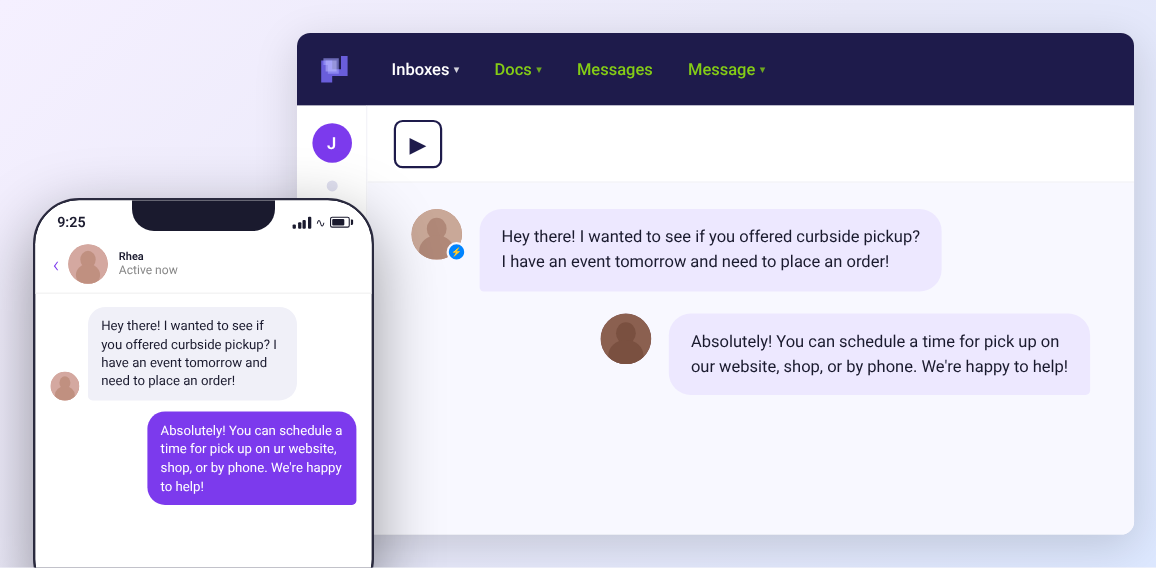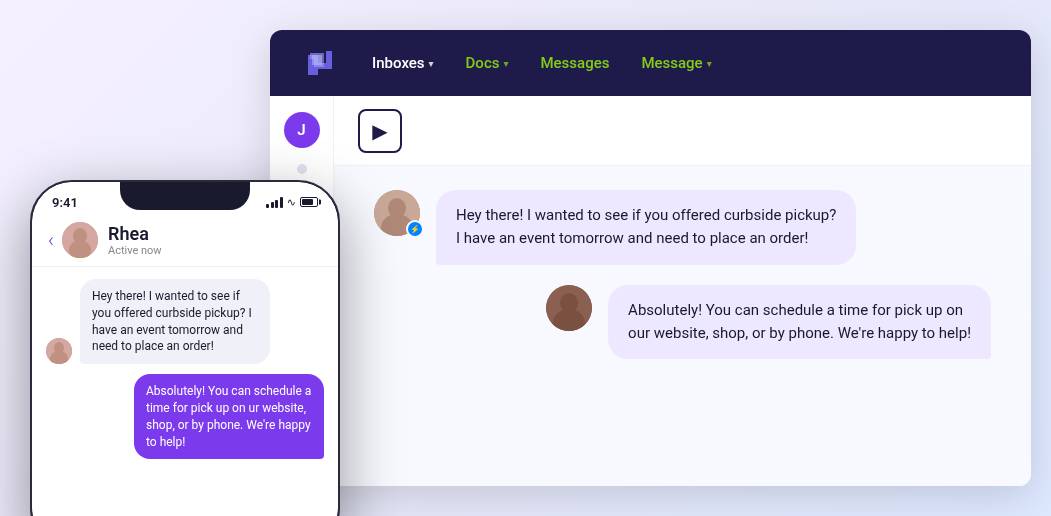--- a/index.html
+++ b/index.html
@@ -148,21 +148,21 @@
       background: linear-gradient(135deg, #d4a8a0 0%, #c08070 100%);
       margin-right: 10px;
       overflow: hidden;
       display: flex;
       align-items: center;
       justify-content: center;
     }
 
     .phone-user-info {}
     .phone-user-name {
-      font-size: 18px;
+      font-size: 10px;
       font-weight: 600;
       color: #1a1a2e;
     }
     .phone-user-status {
       font-size: 11px;
       color: #888;
     }
 
     
     .phone-messages {
@@ -229,21 +229,21 @@
       overflow: hidden;
       z-index: 5;
     }
 
     
     .nav-bar {
       background: #1e1b4b;
       height: 66px;
       display: flex;
       align-items: center;
-      padding: 0 32px;
+      padding: 0 16px;
       gap: 0;
     }
 
     .nav-logo {
       width: 36px;
       height: 36px;
       margin-right: 20px;
       display: flex;
       align-items: center;
       justify-content: center;
@@ -450,21 +450,21 @@
 </head>
 <body>
 
 <div class="bg"></div>
 
 <div class="phone">
   <div class="phone-notch"></div>
   <div class="phone-screen">
 
     <div class="phone-status">
-      <span class="phone-time">9:41</span>
+      <span class="phone-time">9:25</span>
       <div class="phone-icons">
         <div class="signal-bars">
           <div class="signal-bar" style="height:4px"></div>
           <div class="signal-bar" style="height:6px"></div>
           <div class="signal-bar" style="height:8px"></div>
           <div class="signal-bar" style="height:11px"></div>
         </div>
         <span class="wifi-icon">∿</span>
         <div class="battery-icon">
           <div class="battery-fill"></div>

